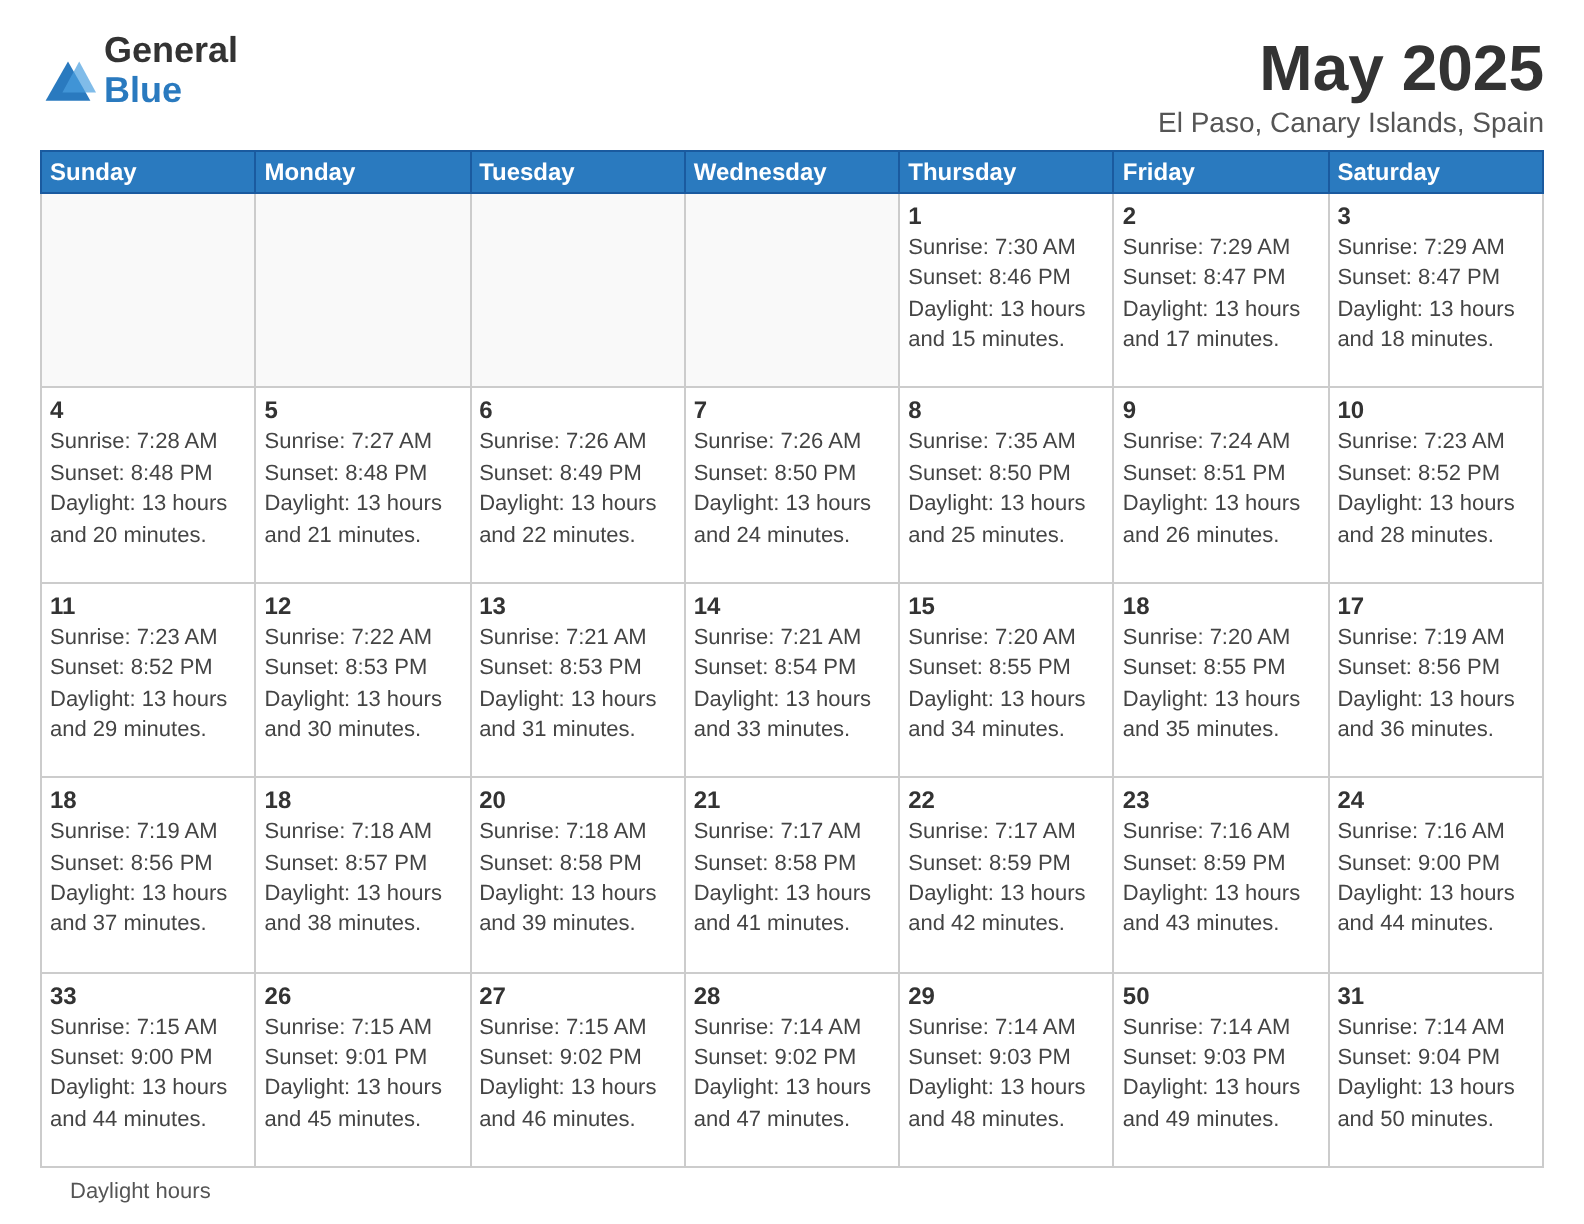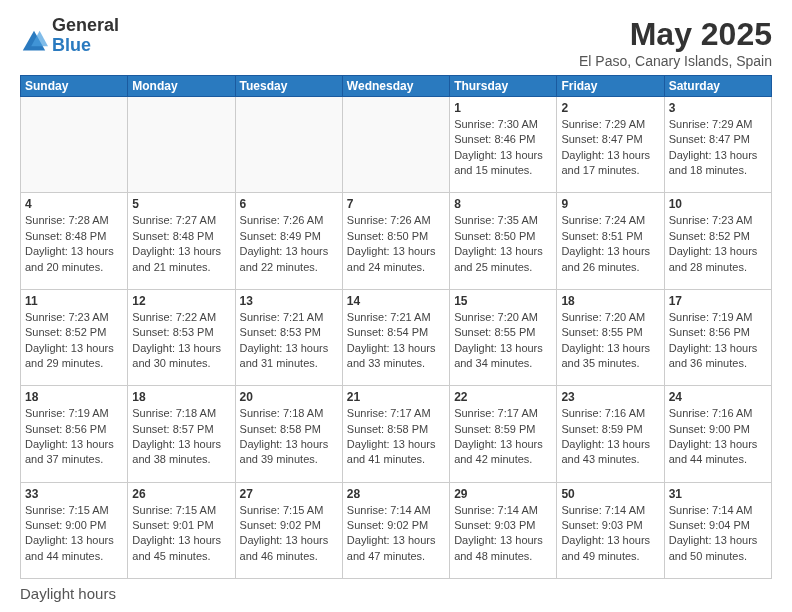--- a/index.html
+++ b/index.html
@@ -94,22 +94,23 @@
       display: block;
       margin-bottom: 2px;
     }
     .day-info {
       font-size: 11px;
       color: #444;
       line-height: 1.4;
     }
     .footer {
       margin-top: 6px;
-      font-size: 15px;
+      font-size: 11px;
       color: #555;
+      margin-left: 15px;
     }
   </style>
 </head>
 <body>
 
 <div class="page">
   <div class="header">
     <div class="logo">
       <svg class="logo-icon" viewBox="0 0 40 40">
         <polygon points="20,4 36,32 4,32" fill="#2a7abf"></polygon>

